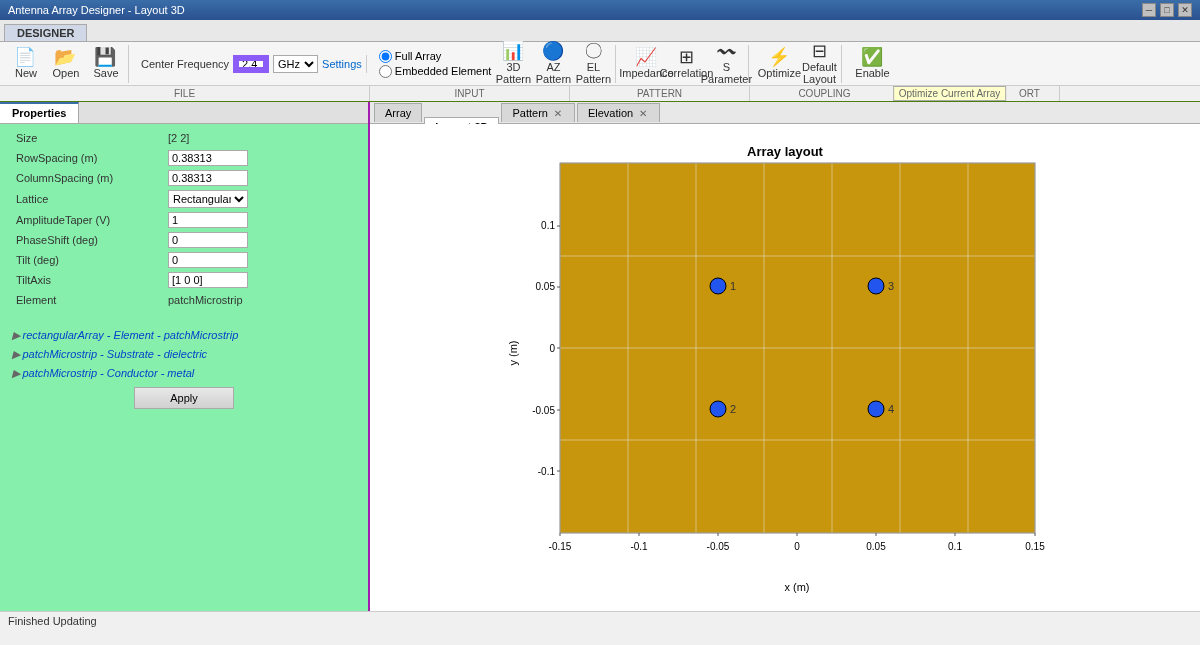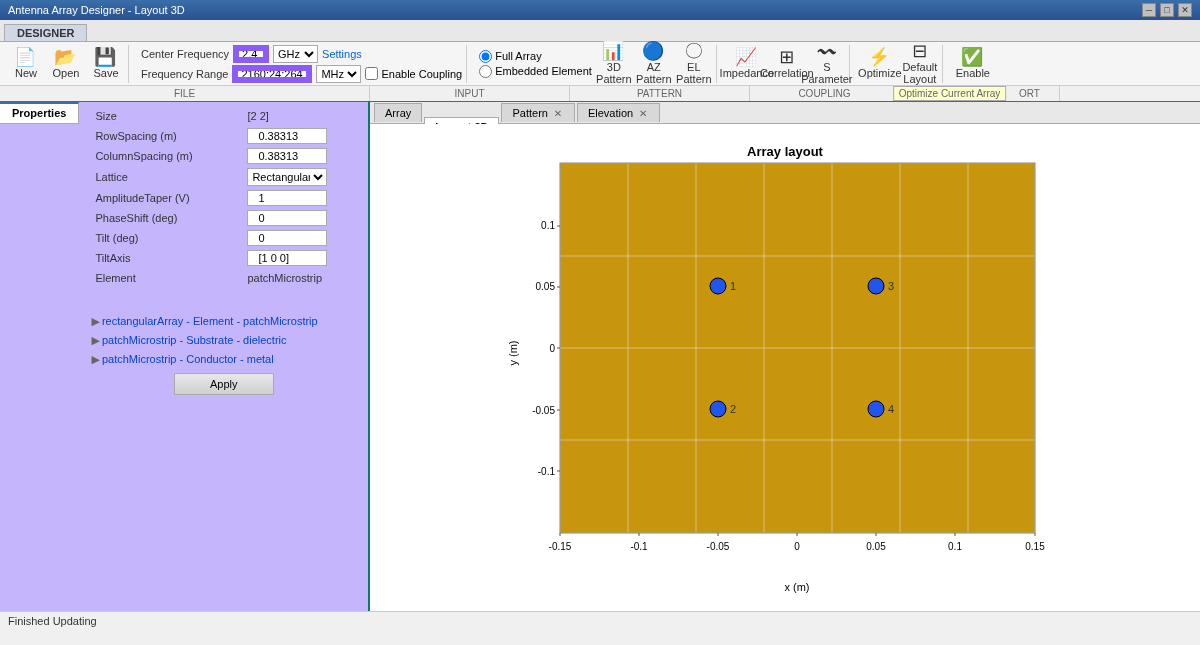--- a/index.html
+++ b/index.html
@@ -121,24 +121,24 @@
     
     .main-area {
       display: flex;
       height: calc(645px - 20px - 22px - 44px - 16px - 16px - 18px);
     }
 
     
     .left-panel {
       width: 370px;
       min-width: 370px;
-      background: #c4b5fd;
-      border-right: 2px solid #0f766e;
-      display: flex;
-      flex-direction: row;
+      background: #86efac;
+      border-right: 2px solid #a21caf;
+      display: flex;
+      flex-direction: column;
       overflow: hidden;
     }
 
     
     .prop-tabs {
       display: flex;
       background: #e0e0e0;
       border-bottom: 1px solid #aaa;
       height: 22px;
     }
@@ -182,21 +182,21 @@
       padding-left: 8px;
     }
     .prop-value {
       font-size: 11px;
       color: #333;
     }
     .prop-input {
       width: 80px;
       height: 16px;
       border: 1px solid #aaa;
-      padding: 1px 10px;
+      padding: 1px 3px;
       font-size: 11px;
       background: white;
     }
     .prop-select {
       width: 80px;
       height: 18px;
       border: 1px solid #aaa;
       font-size: 11px;
       background: white;
     }
@@ -333,32 +333,20 @@
   <div class="toolbar-group">
     <div style="display:flex;flex-direction:column;gap:2px;">
       <div style="display:flex;align-items:center;gap:4px;">
         <span class="toolbar-label">Center Frequency</span>
         <input class="toolbar-input" style="width: 36px;" value="2.4">
         <select class="toolbar-select">
           <option>GHz</option>
           <option>MHz</option>
         </select>
         <span class="settings-link" style="display:flex;align-items:center;gap:2px;">Settings</span>
-      </div>
-      <div style="display:flex;align-items:center;gap:4px;">
-        <span class="toolbar-label">Frequency Range</span>
-        <input class="toolbar-input" style="width: 80px;" value="2160:24:2640">
-        <select class="toolbar-select">
-          <option>MHz</option>
-          <option>GHz</option>
-        </select>
-        <label class="toolbar-check">
-          <input type="checkbox" style="">
-          <span>Enable Coupling</span>
-        </label>
       </div>
     </div>
   </div>
 
   <div class="toolbar-group">
     <div style="display:flex;flex-direction:column;gap:2px;">
       <label class="toolbar-radio">
         <input type="radio" name="patternMode" checked="" style="">
         <span>Full Array</span>
       </label>
@@ -482,21 +470,21 @@
       </div>
       <div class="prop-row">
         <span class="prop-label">TiltAxis</span>
         <input class="prop-input" value="[1 0 0]" style="">
       </div>
       <div class="prop-row">
         <span class="prop-label">Element</span>
         <span class="prop-value">patchMicrostrip</span>
       </div>
 
-      <div style="margin-top:24px;">
+      <div style="margin-top:16px;font-style:italic;">
         <div class="tree-item">
           <span class="tree-arrow">▶</span><span>rectangularArray - Element - patchMicrostrip</span>
         </div>
         <div class="tree-item">
           <span class="tree-arrow">▶</span><span>patchMicrostrip - Substrate - dielectric</span>
         </div>
         <div class="tree-item">
           <span class="tree-arrow">▶</span><span>patchMicrostrip - Conductor - metal</span>
         </div>
       </div>

